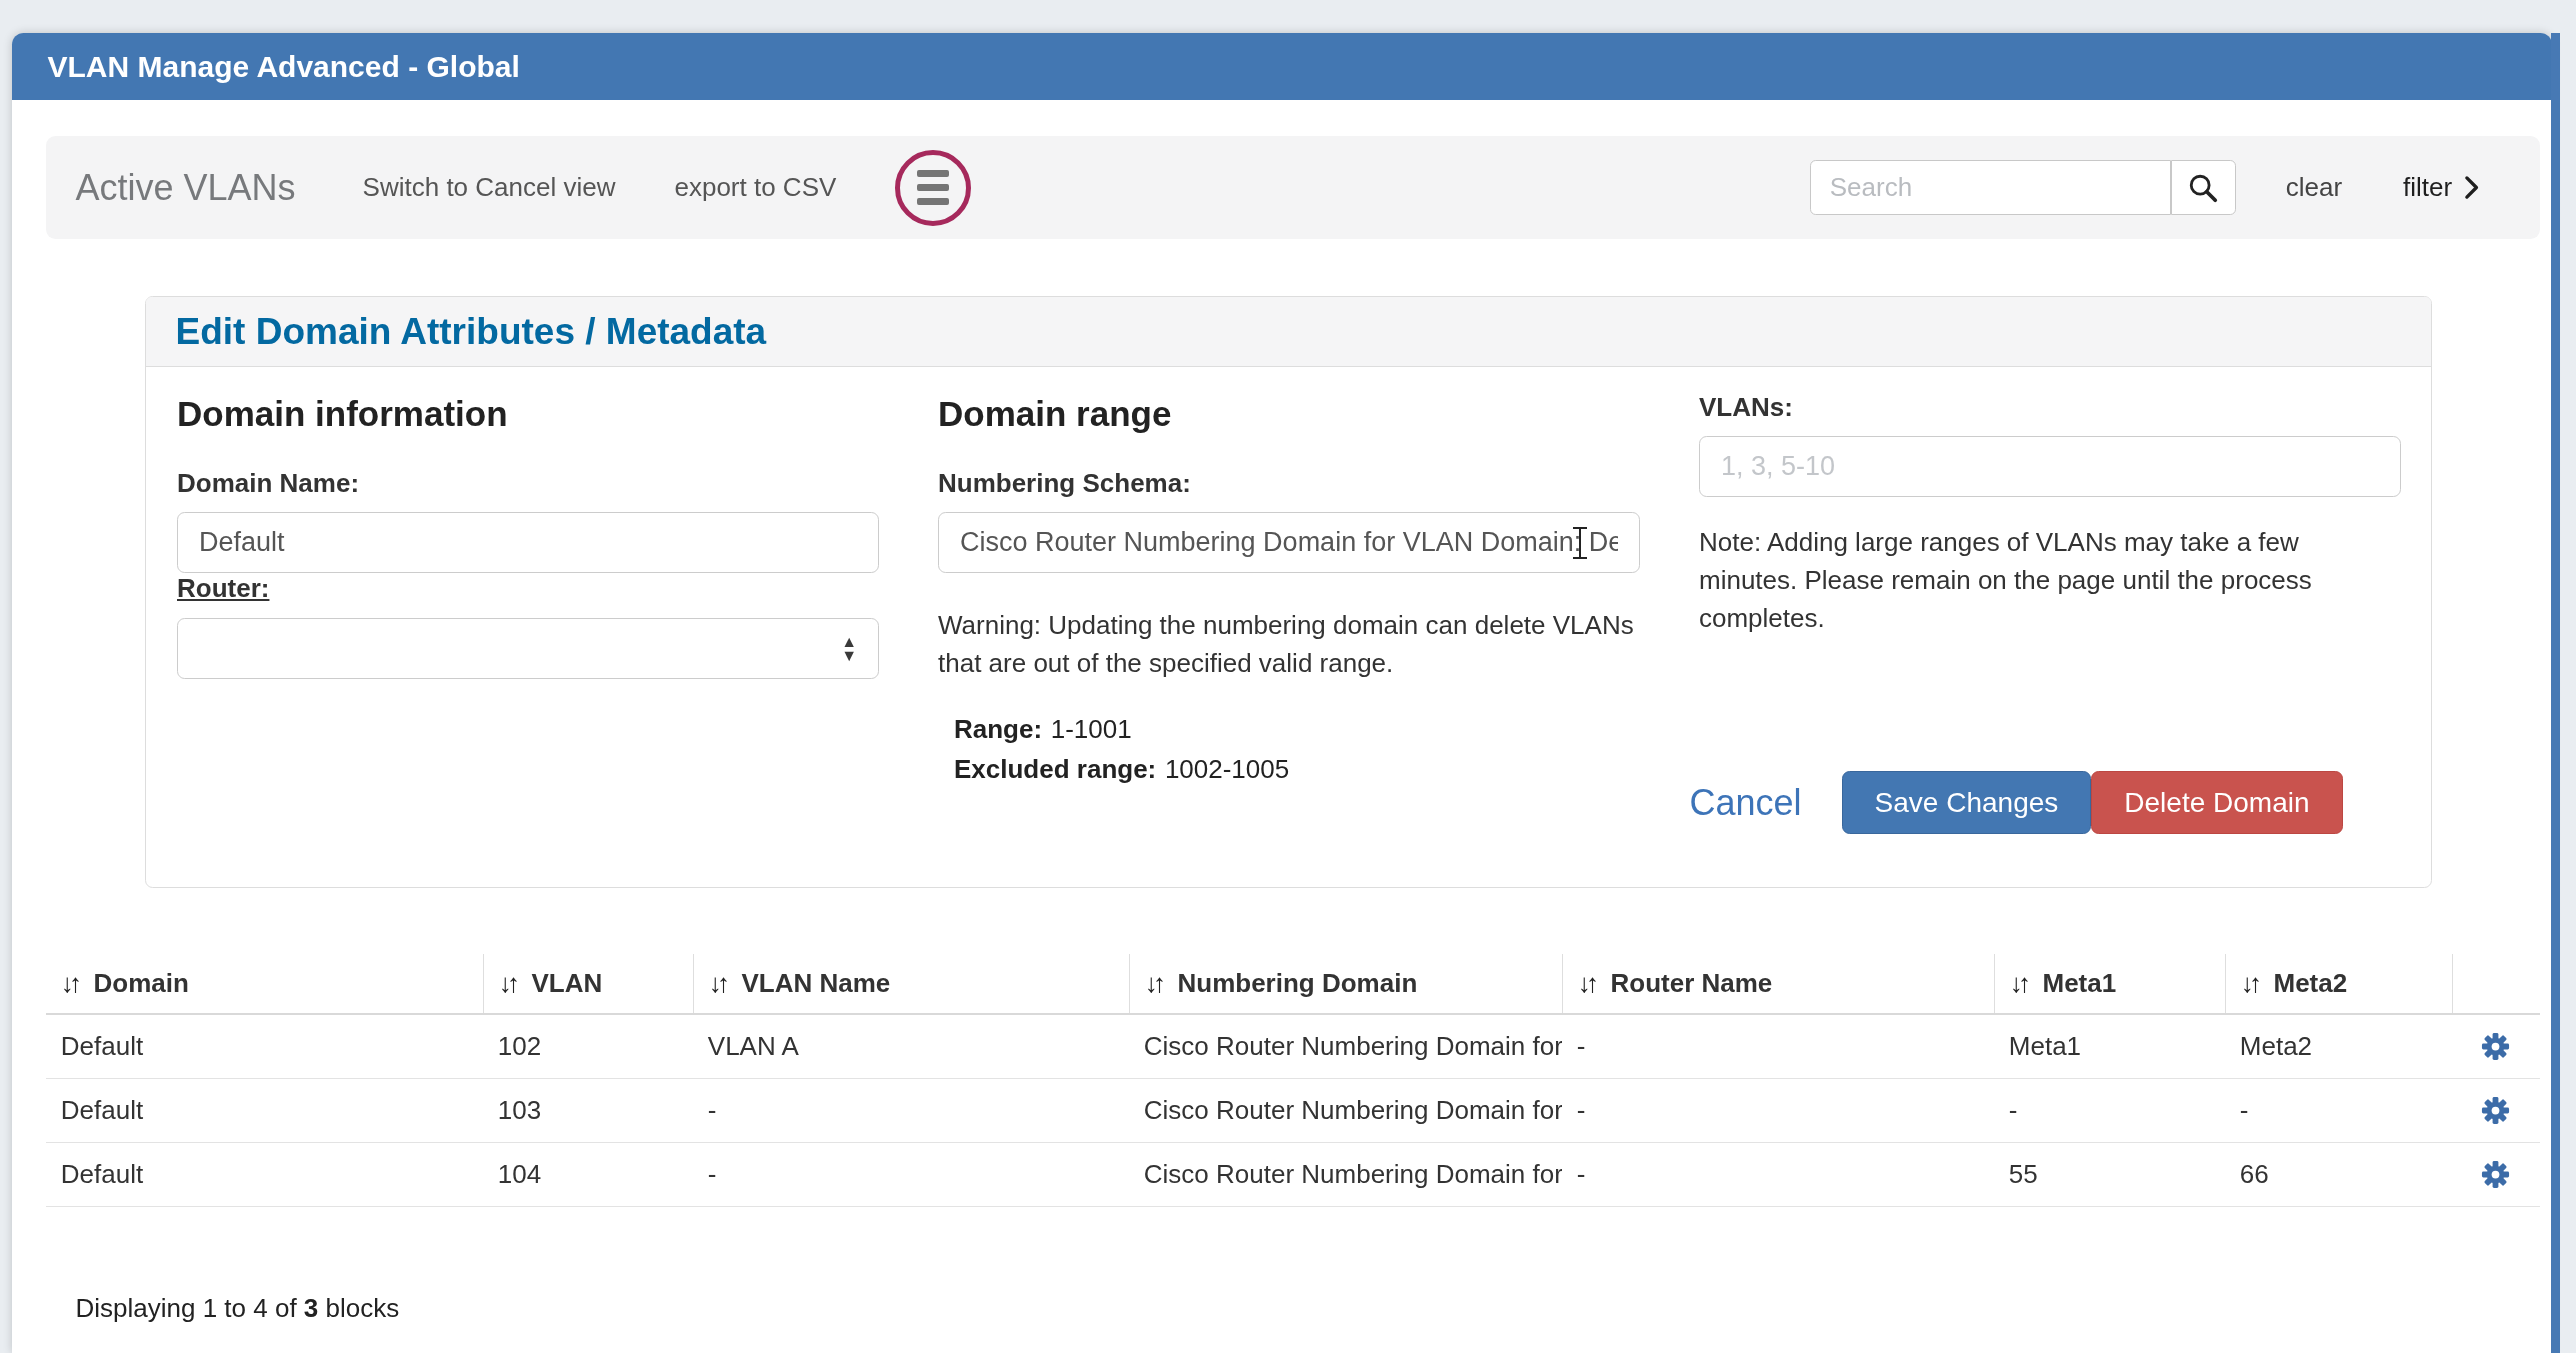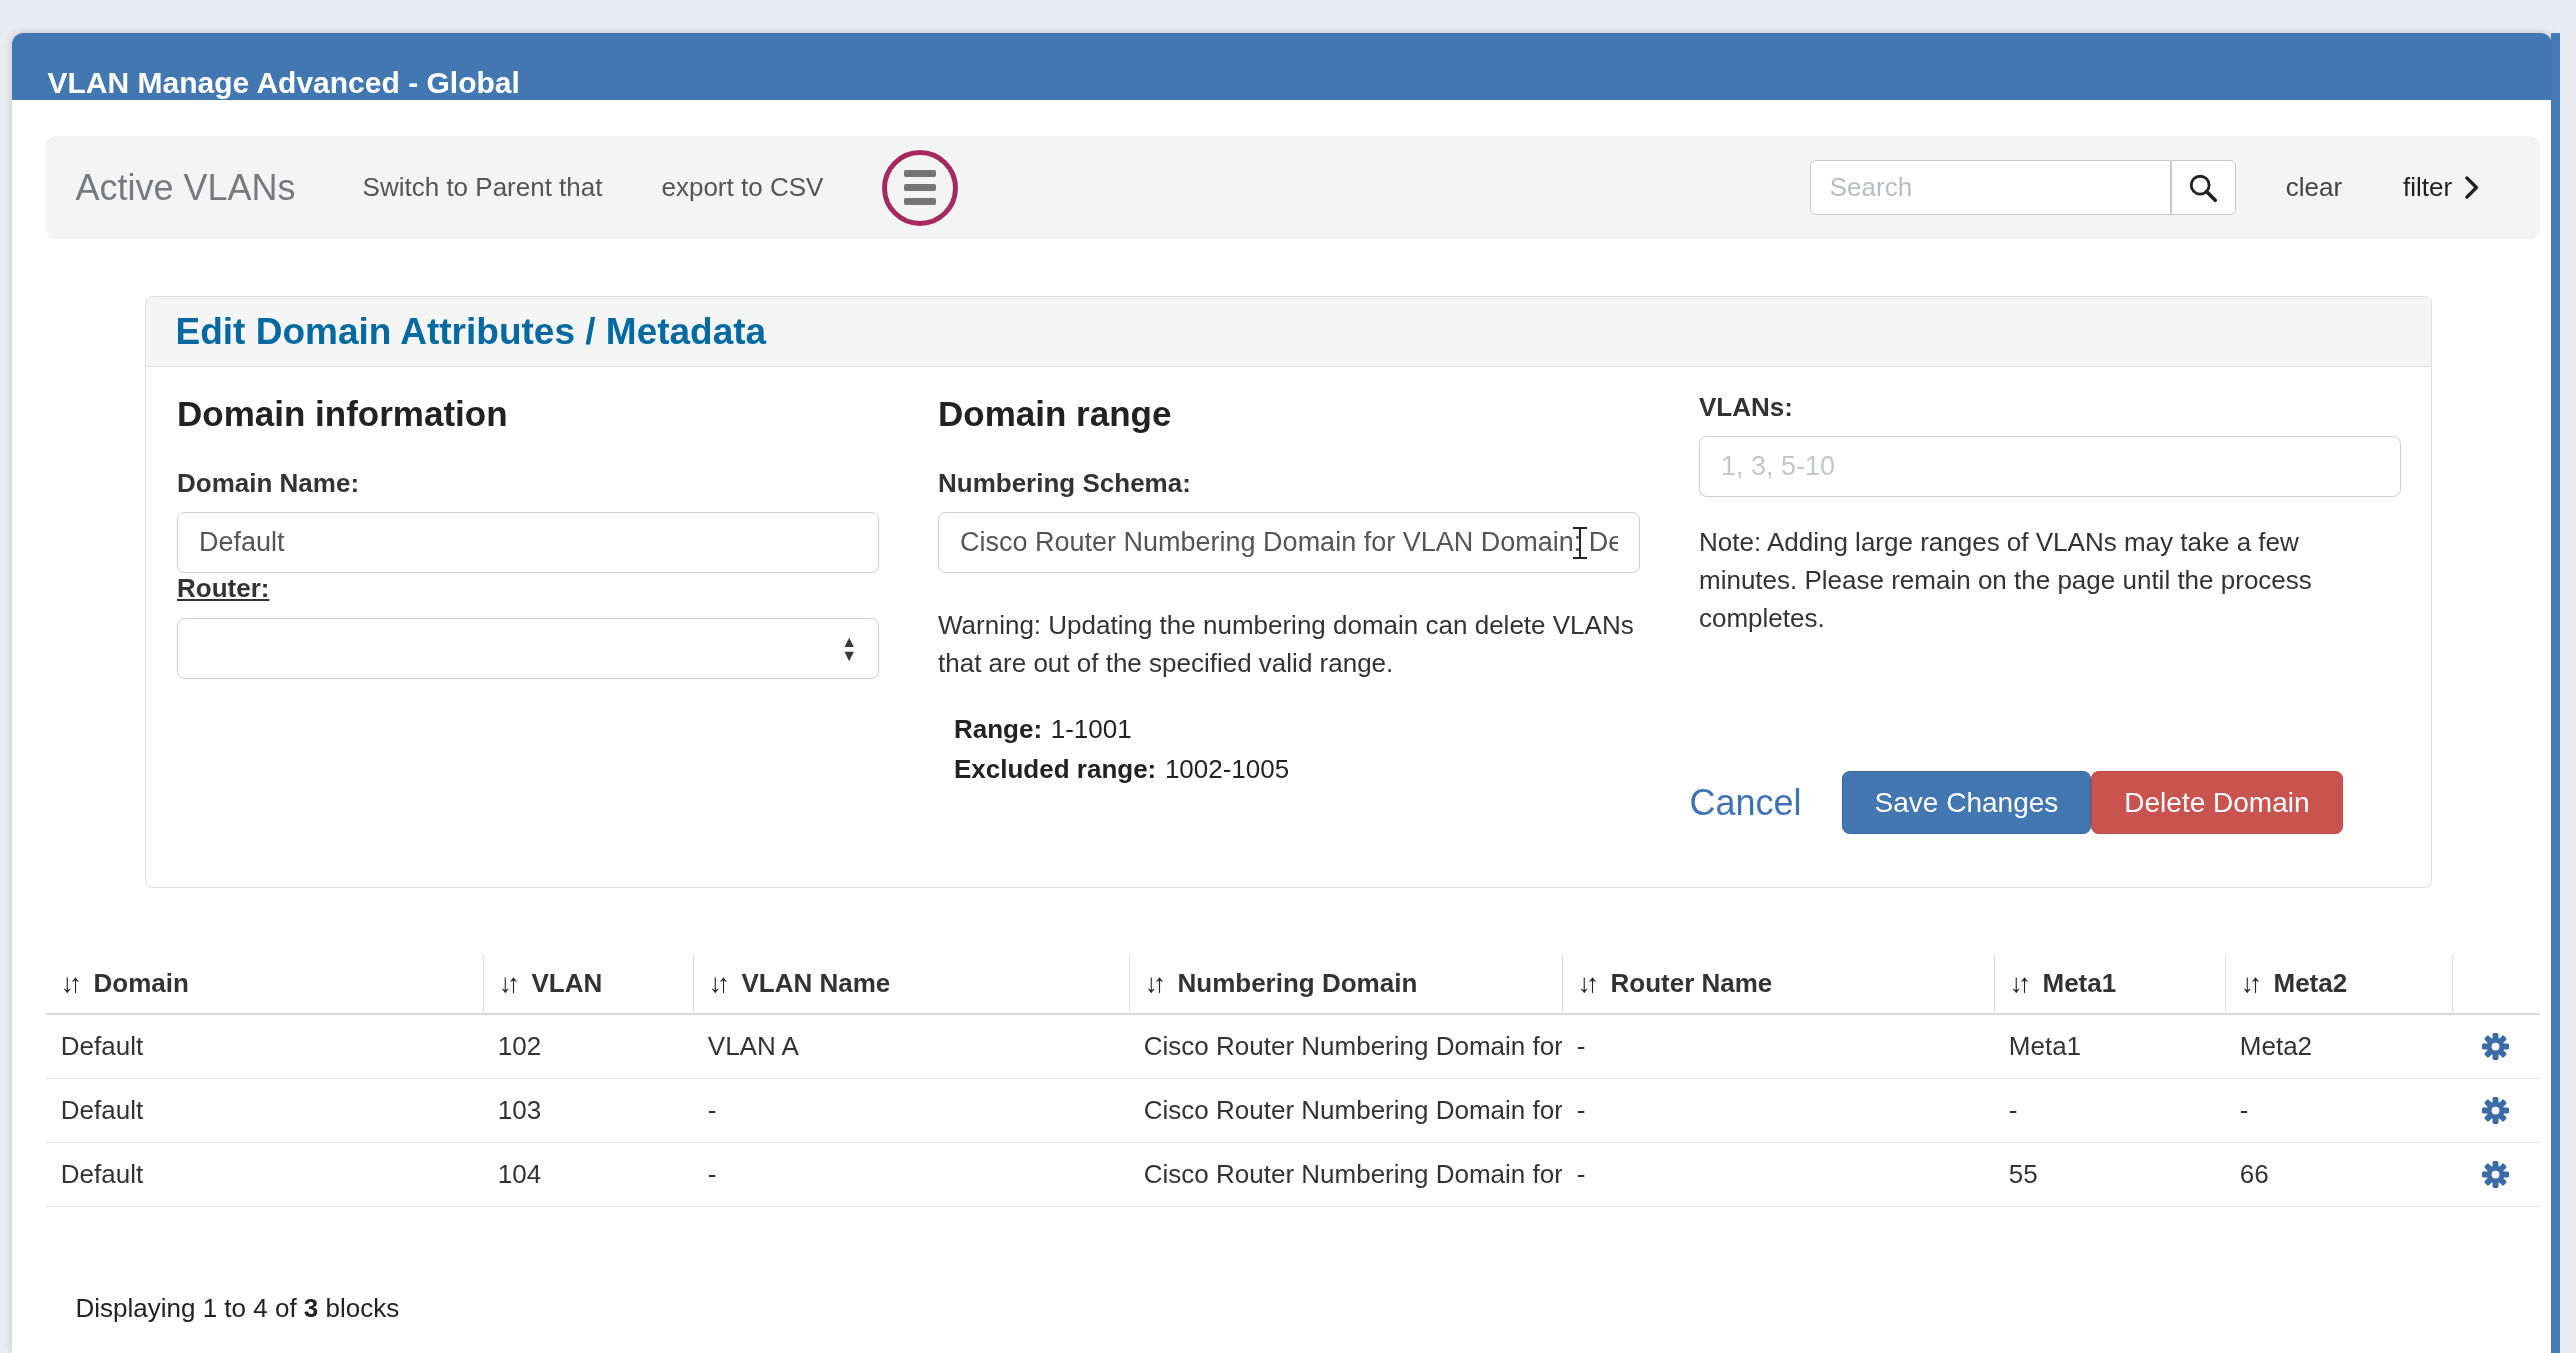--- a/index.html
+++ b/index.html
@@ -9,21 +9,21 @@
     font-family:"Liberation Sans",sans-serif;
     -webkit-font-smoothing:antialiased;
   }
   .window{
     position:absolute;left:11.5px;top:33px;width:2540px;height:1320px;
     background:#fff;border-radius:11.5px 11.5px 0 0;
     box-shadow:0 0 9.5px rgba(0,0,0,.18);
   }
   .titlebar{
     height:67px;background:#4377b2;border-radius:11.5px 11.5px 0 0;
-    display:flex;align-items:flex-end;padding-left:36px;
+    display:flex;align-items:center;padding-left:36px;
     color:#fff;font-size:30px;font-weight:bold;
   }
   
   .toolbar{
     position:absolute;left:34px;right:11.5px;top:103px;height:103px;
     background:#f4f4f5;border-radius:9.5px;
     display:flex;align-items:center;padding:0 61px 0 30px;box-sizing:border-box;
   }
   .tb-title{font-size:36px;color:#77797c;margin-right:67px;}
   .tb-link{font-size:26px;color:#555;margin-right:59px;cursor:pointer;text-decoration:none;}
@@ -121,21 +121,21 @@
 <body>
 
 <div class="window">
 
   <div class="titlebar">
     <span>VLAN Manage Advanced - Global</span>
   </div>
 
   <div class="toolbar">
     <span class="tb-title">Active VLANs</span>
-    <a class="tb-link">Switch to Parent that</a>
+    <a class="tb-link">Switch to Cancel view</a>
     <a class="tb-link">export to CSV</a>
     <div class="menu-circle">
       <span class="bar"></span>
       <span class="bar"></span>
       <span class="bar"></span>
     </div>
     <div class="spacer"></div>
     <div class="search-group">
       <input class="search-input" type="text" placeholder="Search" style="">
       <button class="search-btn">

